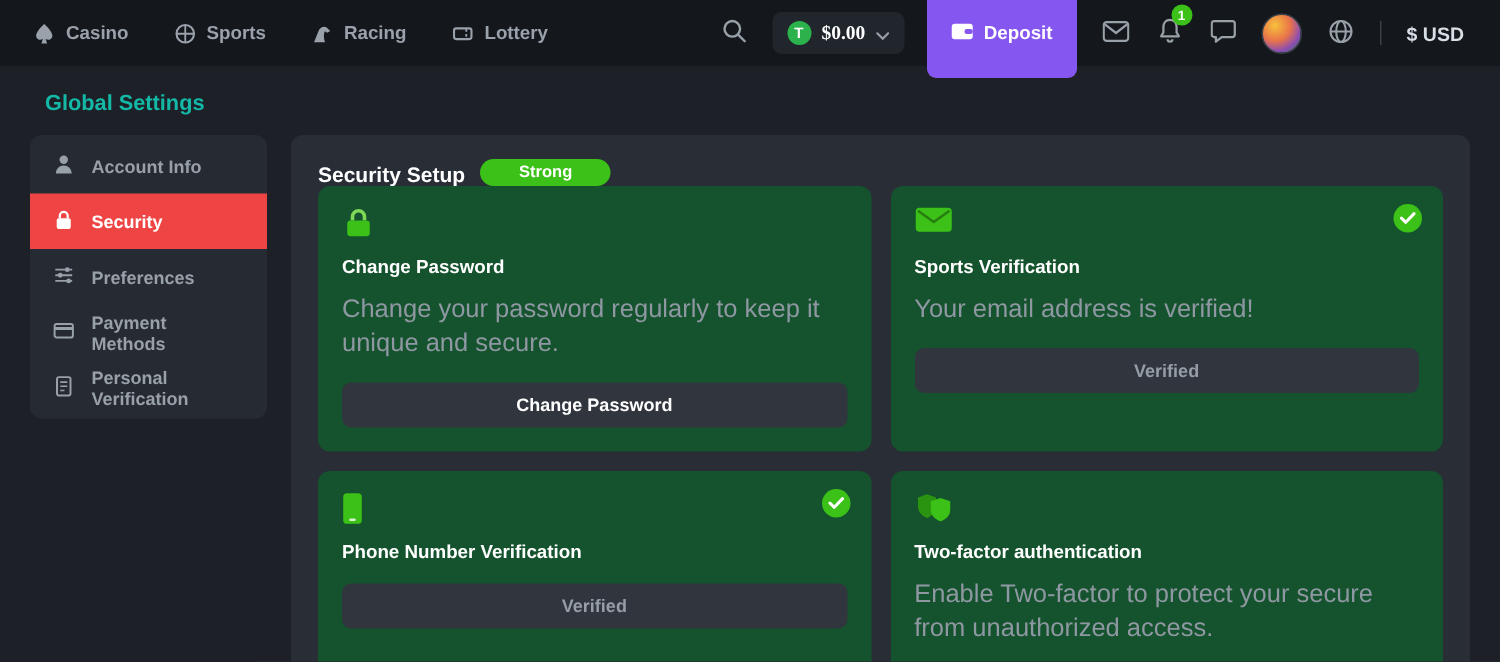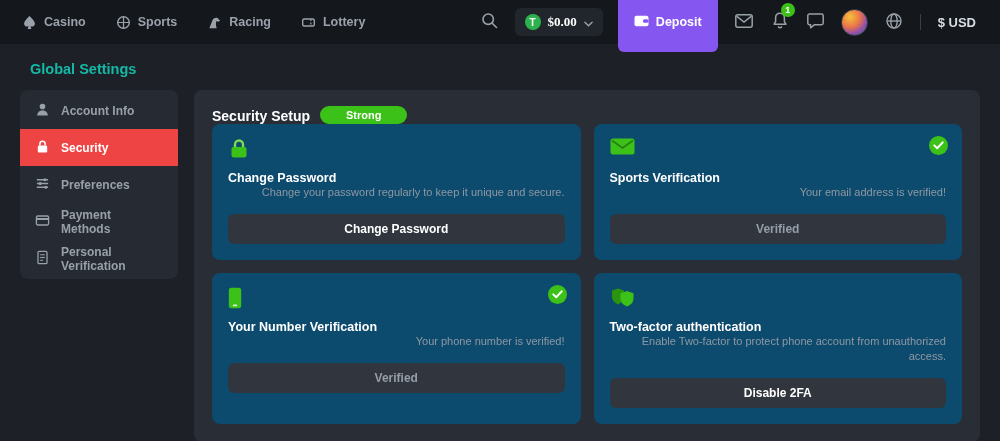--- a/index.html
+++ b/index.html
@@ -75,26 +75,26 @@
     padding:16px 18px 18px 18px; min-height:333px;
   }
   .panel-header { display:flex; align-items:flex-end; gap:10px; }
   .panel-title { font-size:14px; font-weight:bold; color:#fff; }
   .strength-badge {
     background:#3bc117; color:#fff; font-size:11px; font-weight:bold;
     padding:3px 26px; border-radius:11px;
   }
   .cards { display:grid; grid-template-columns:1fr 1fr; gap:13px; }
   .card {
-    background:#0c4a6e; border-radius:8px; padding:14px 16px 16px 16px;
+    background:#14532d; border-radius:8px; padding:14px 16px 16px 16px;
     position:relative; min-height:128px; display:flex; flex-direction:column;
   }
   .card-icon { height:22px; display:flex; align-items:flex-start; }
   .card-title { margin-top:11px; font-size:12.5px; font-weight:bold; color:#fff; }
-  .card-desc { margin-top:0; font-size:11px; color:#8f98a2; line-height:1.35;text-align:right; }
+  .card-desc { margin-top:10px; font-size:17px; color:#8f98a2; line-height:1.35; }
   .card-btn {
     margin-top:auto; height:30px; border:none; border-radius:6px;
     background:#31363e; color:#fff; font-weight:bold; font-size:12px;
     cursor:pointer; font-family:inherit; width:100%; margin-top:14px;
   }
   .card-btn.muted { color:#959da7; }
   .check-badge {
     position:absolute; top:12px; right:14px;
     width:19px; height:19px; border-radius:50%; background:#3bc117;
     display:flex; align-items:center; justify-content:center;
@@ -322,32 +322,31 @@
           <svg width="14" height="22" viewBox="0 0 14 22">
               <rect x="0.8" y="0.8" width="12.4" height="20.4" rx="2.6" fill="#3bc117"></rect>
               <rect x="4.8" y="17.6" width="4.4" height="1.7" rx="0.85" fill="rgba(255,255,255,0.8)"></rect>
             </svg>
         </div>
         <span class="check-badge">
           <svg width="11" height="9" viewBox="0 0 11 9">
               <path d="M1.3 4.4 L4.2 7.2 L9.7 1.4" stroke="#fff" stroke-width="2" fill="none" stroke-linecap="round" stroke-linejoin="round"></path>
             </svg>
         </span>
-        <div class="card-title">Your Number Verification</div>
-        <div class="card-desc">Your phone number is verified!</div>
+        <div class="card-title">Phone Number Verification</div>
         <button class="card-btn muted">Verified</button>
       </div>
 
       <div class="card">
         <div class="card-icon">
           <svg width="26" height="22" viewBox="0 0 26 22">
               <path d="M8 1.5 L14 3.6 V9.5 C14 13.4 11.6 15.9 8 17.4 C4.4 15.9 2 13.4 2 9.5 V3.6 Z" fill="#2a9310"></path>
               <path d="M17 4 L23.5 6.2 V11.6 C23.5 15.4 21.2 17.9 17 19.5 C12.8 17.9 10.5 15.4 10.5 11.6 V6.2 Z" fill="#3bc117"></path>
             </svg>
         </div>
         <div class="card-title">Two-factor authentication</div>
-        <div class="card-desc">Enable Two-factor to protect phone account from unauthorized access.</div>
+        <div class="card-desc">Enable Two-factor to protect your secure from unauthorized access.</div>
         <button class="card-btn">Disable 2FA</button>
       </div>
 
     </div>
   </section>
 </div>
 
 </body></html>

